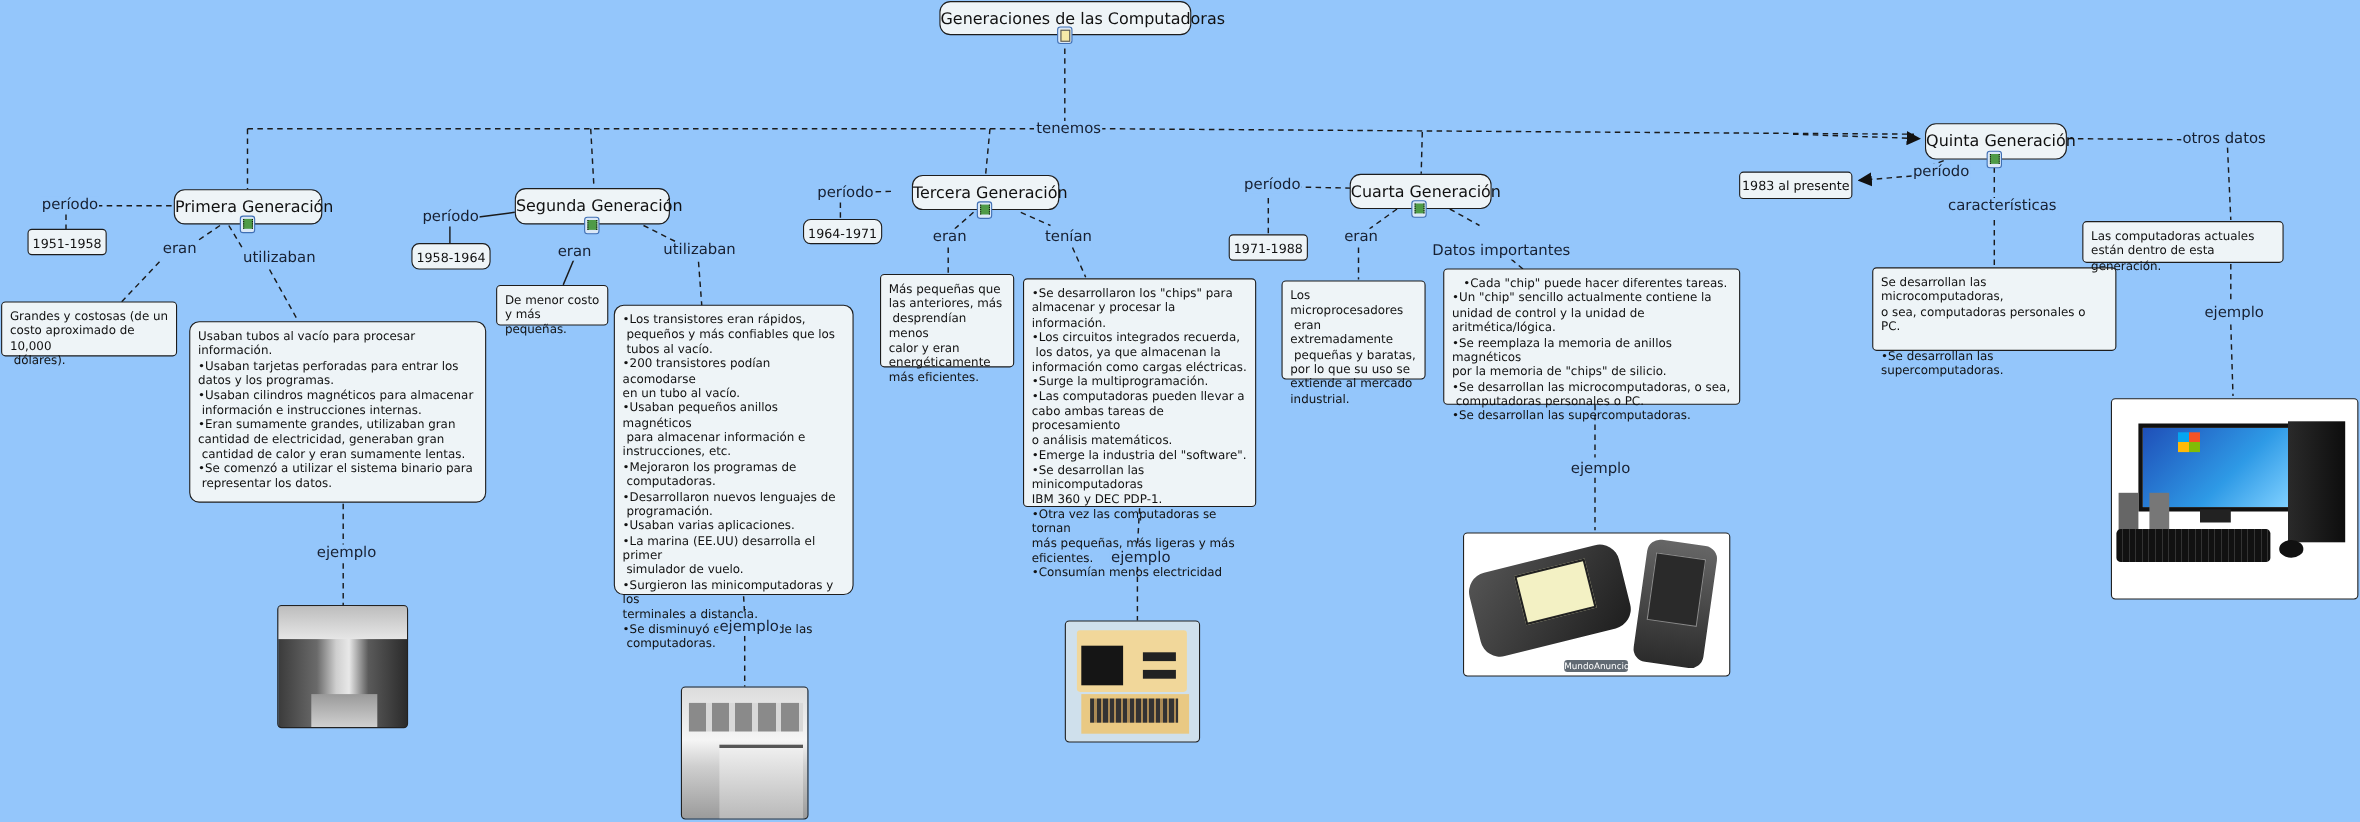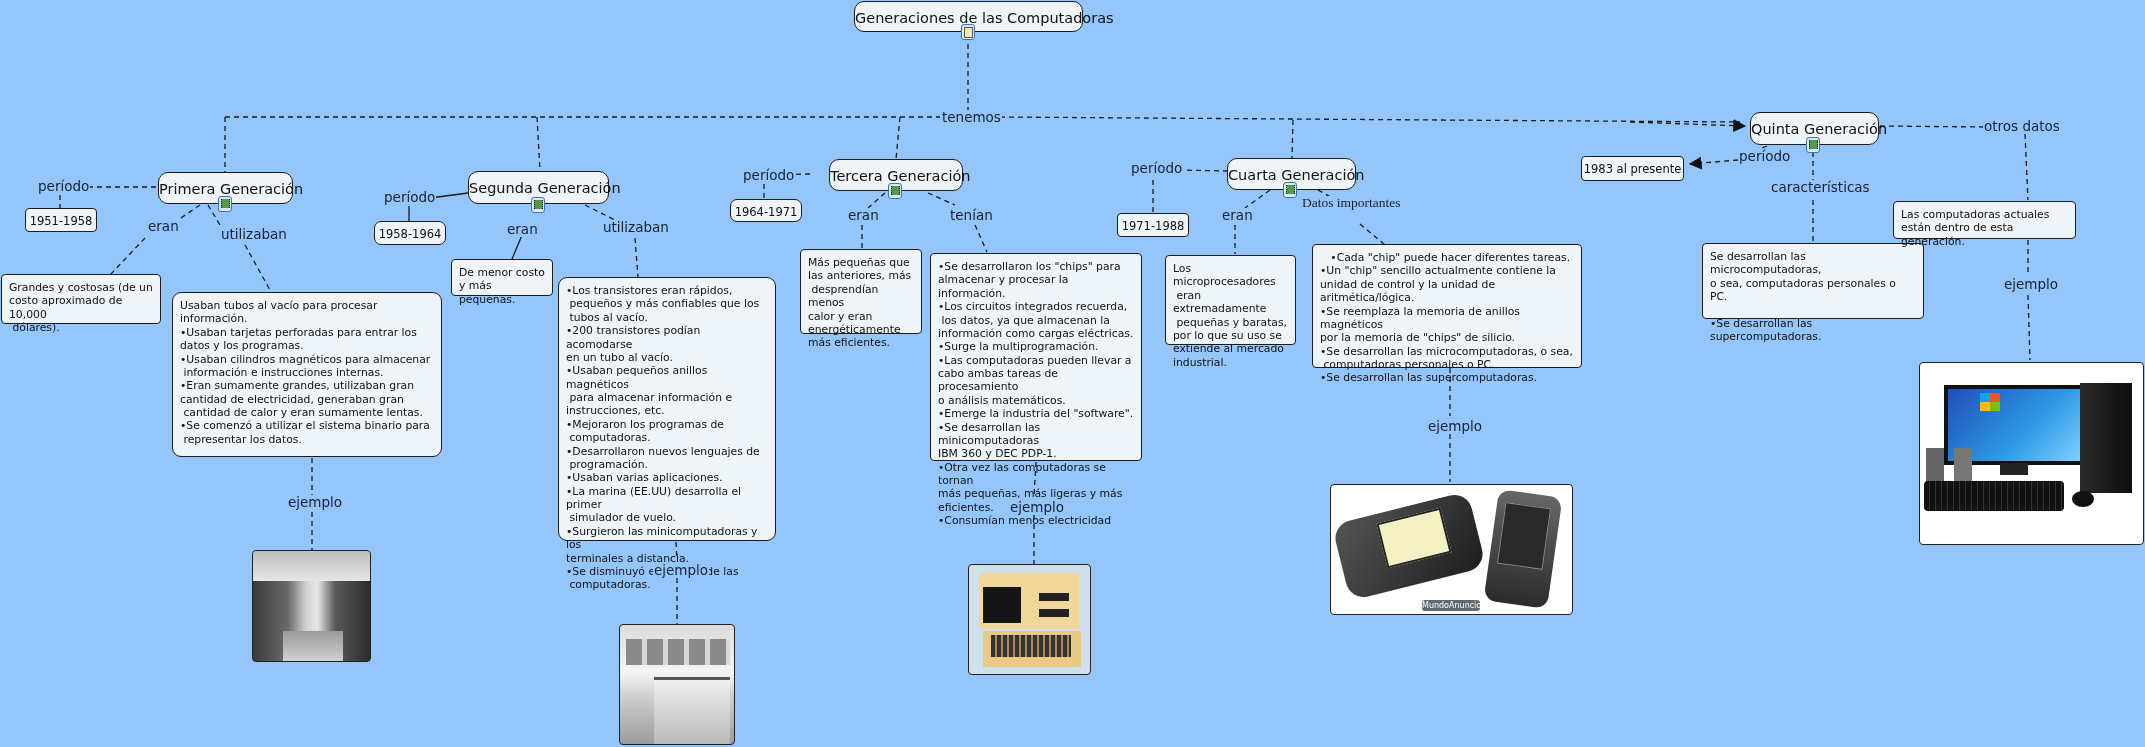--- a/index.html
+++ b/index.html
@@ -190,21 +190,21 @@
 
 <div class="node gen" style="left:1227px;top:158px;width:129px;height:32px;">
   <span>Cuarta Generación</span>
 </div>
 <div class="icon" style="left:1283px;top:182px;">
     <div class="film"></div>
   </div>
 <div class="lbl" style="left:1130px;top:161px;">período</div>
 <div class="node small" style="left:1117px;top:213px;width:72px;height:24px;"><span>1971-1988</span></div>
 <div class="lbl" style="left:1221px;top:208px;">eran</div>
-<div class="lbl" style="left:1301px;top:196px;font-family:Liberation Serif, serif;">Datos importantes</div>
+<div class="lbl" style="left:1301px;top:221px;">Datos importantes</div>
 <div class="node note" style="left:1165px;top:255px;width:131px;height:90px;"><span>Los microprocesadores
  eran extremadamente
  pequeñas y baratas,
 por lo que su uso se
 extiende al mercado
 industrial.</span></div>
 <div class="node note" style="left:1312px;top:244px;width:270px;height:124px;"><span>   •Cada "chip" puede hacer diferentes tareas.
 •Un "chip" sencillo actualmente contiene la
 unidad de control y la unidad de aritmética/lógica.
 •Se reemplaza la memoria de anillos magnéticos

